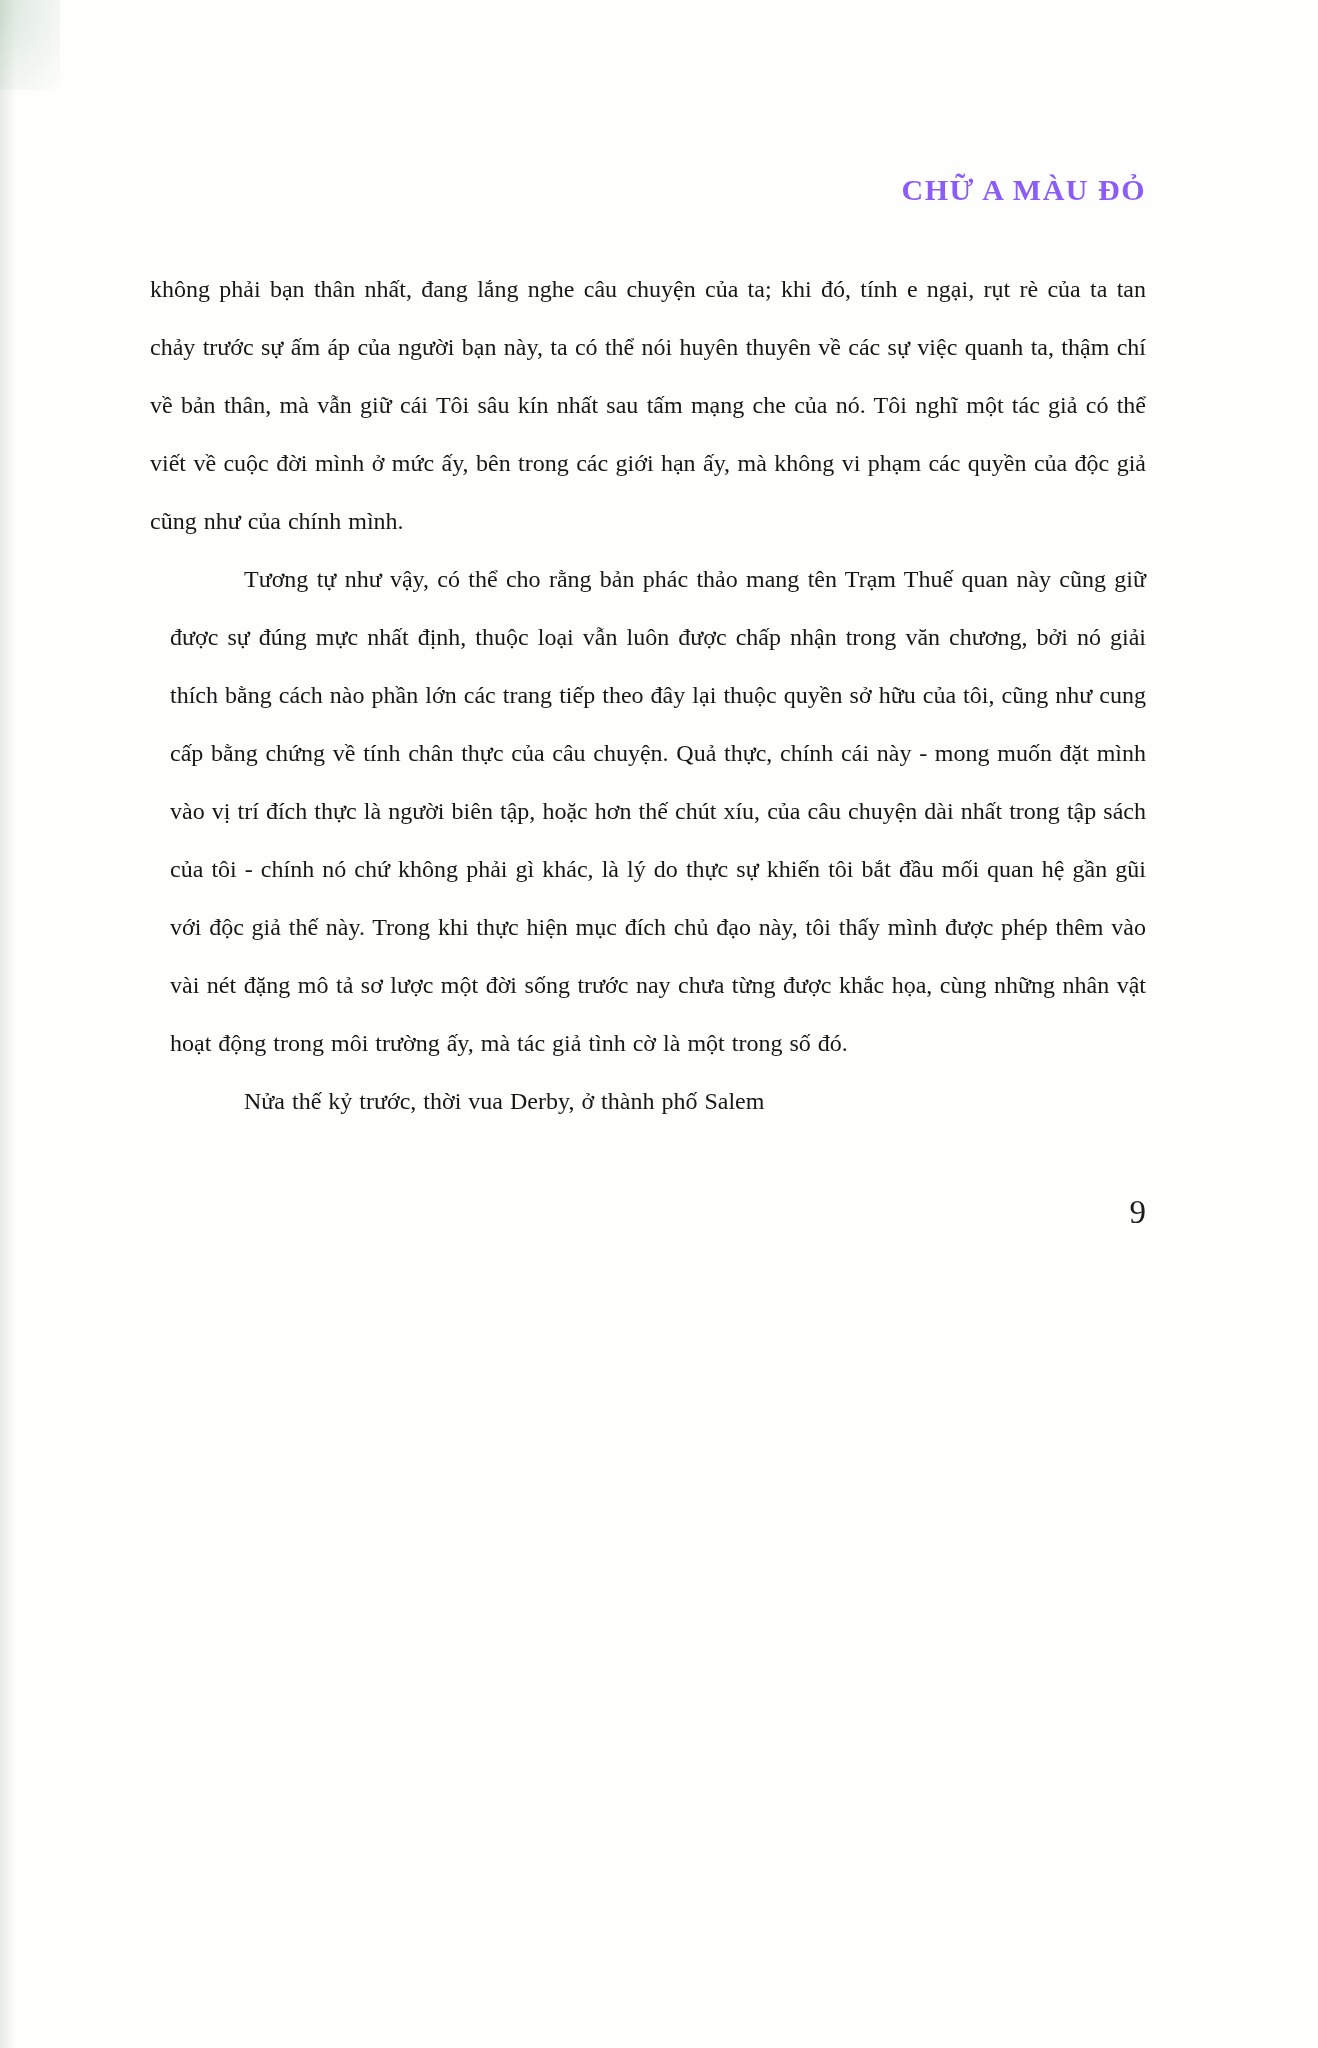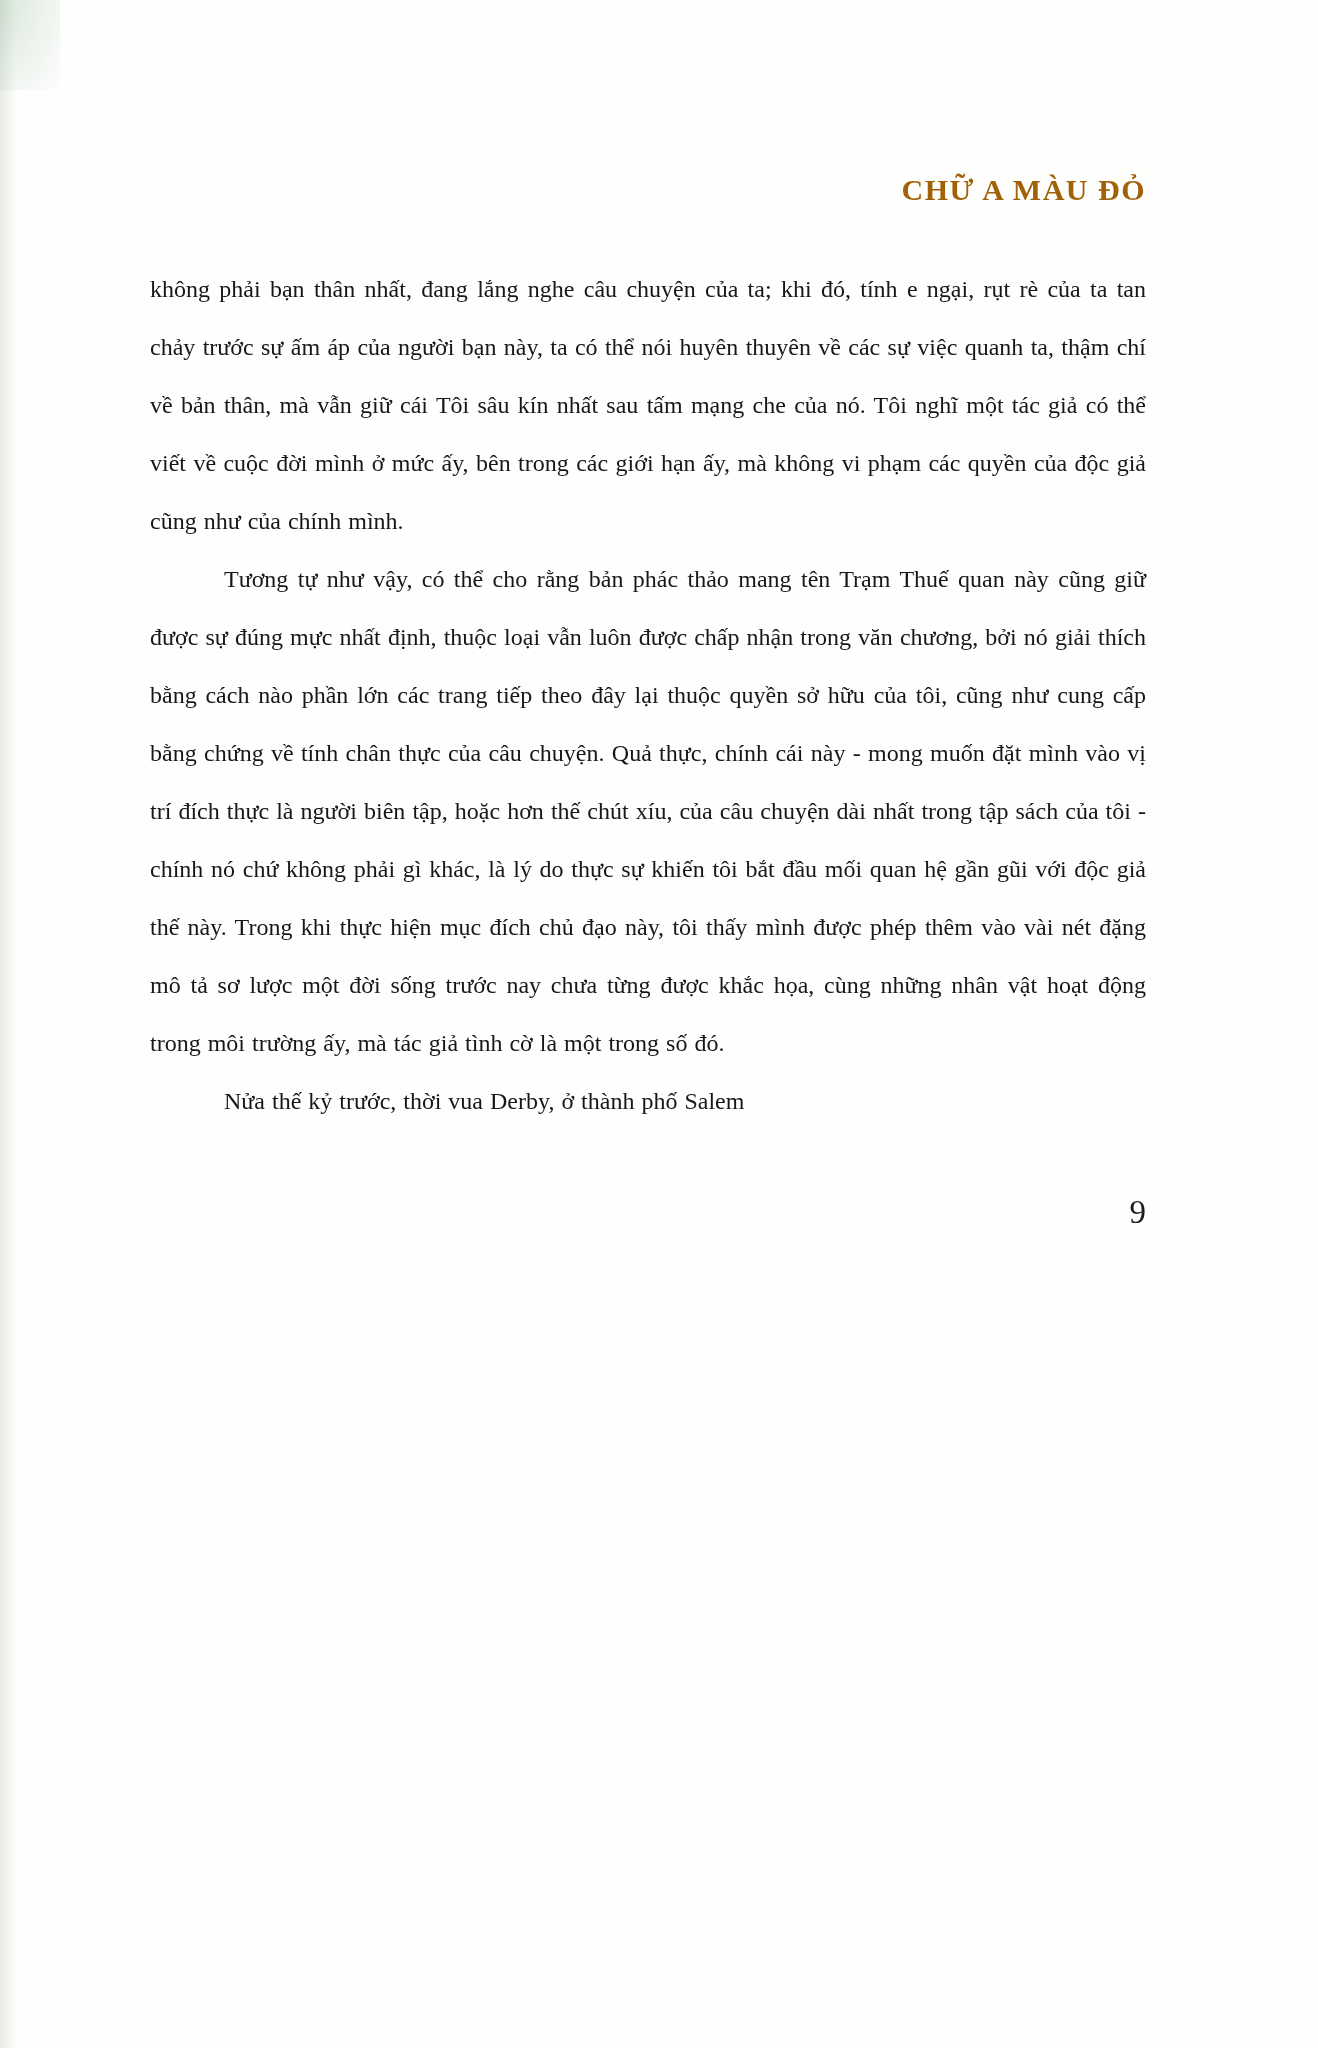--- a/index.html
+++ b/index.html
@@ -36,33 +36,34 @@
     height: 90px;
     background: radial-gradient(ellipse at top left, rgba(110,160,120,0.25), rgba(110,160,120,0));
     pointer-events: none;
   }
   .running-header {
     text-align: right;
     font-weight: bold;
     font-size: 30px;
     line-height: 36px;
     letter-spacing: 1.5px;
-    color: #a16207;
+    color: #8b5cf6;
     margin: 0 0 52px 0;
   }
   .body-text p {
     margin: 0;
     font-size: 24px;
     line-height: 58px;
     text-align: justify;
     color: #171717;
     word-spacing: 1px;
   }
   .body-text p.indent {
     text-indent: 74px;
+    margin-left: 20px;
   }
   .page-number {
     text-align: right;
     font-size: 33px;
     color: #1d1d1d;
     margin-top: 64px;
   }
 </style>
 </head>
 <body>

